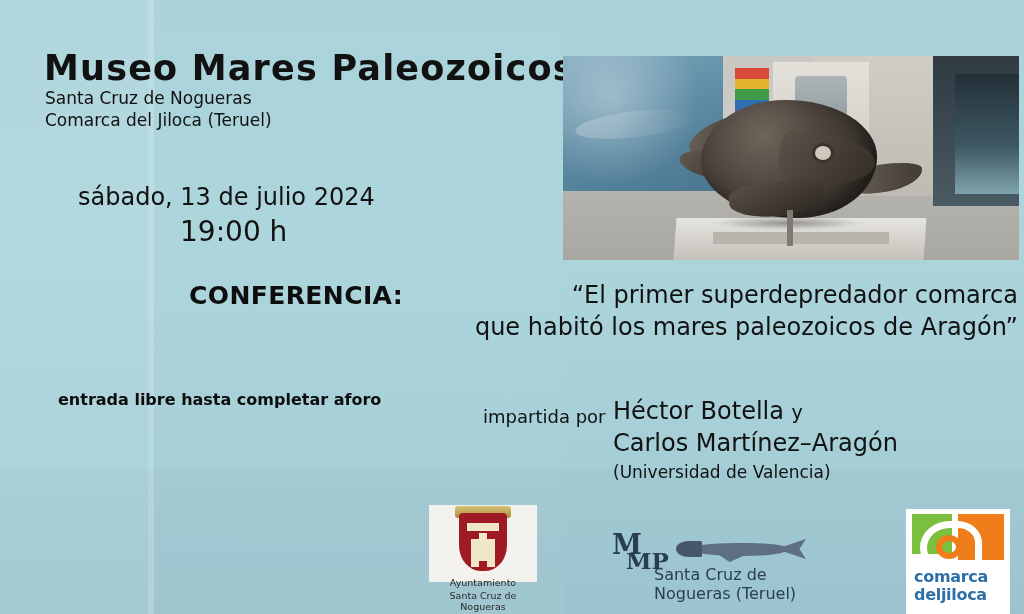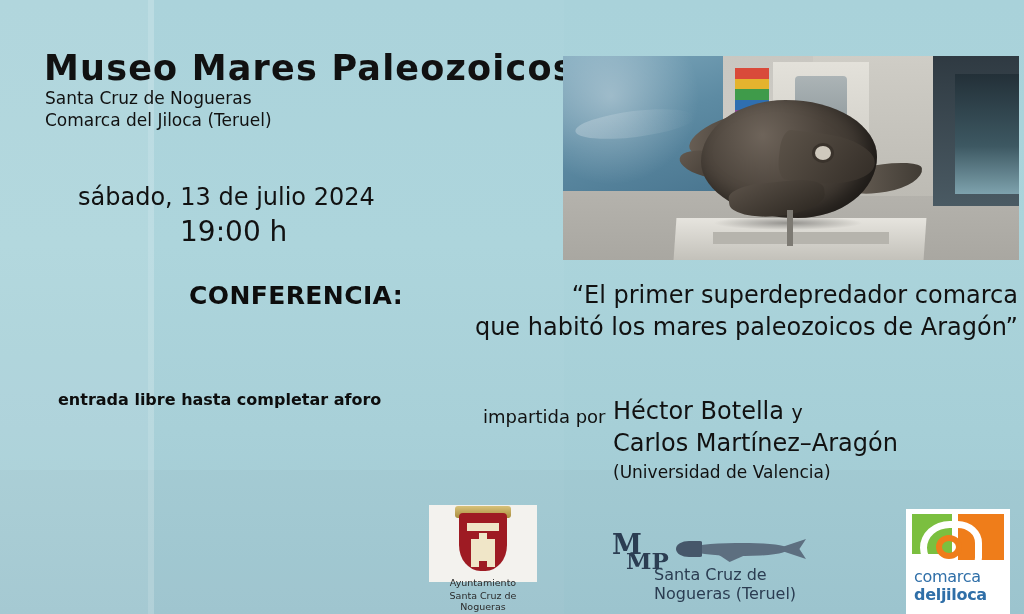--- a/index.html
+++ b/index.html
@@ -297,21 +297,21 @@
     border-radius:55% 45% 40% 60%;
     background:transparent;
   }
   .logo-comarca .swirl2 {
     position:absolute; left:30px; top:26px; width:26px; height:24px;
     border:6px solid #ef7d1a;
     border-radius:50%;
   }
   .logo-comarca .c-t1 {
     position:absolute; left:8px; top:58px;
-    font-size:16px; color:#2f6fa8; font-weight:normal; letter-spacing:-0.3px;
+    font-size:16px; color:#2f6fa8; font-weight:bold; letter-spacing:-0.3px;
   }
   .logo-comarca .c-t2 {
     position:absolute; left:8px; top:76px;
     font-size:16px; color:#2f6fa8; font-weight:bold; letter-spacing:-0.3px;
   }
 </style>
 </head>
 <body>
 
 <div class="poster">

